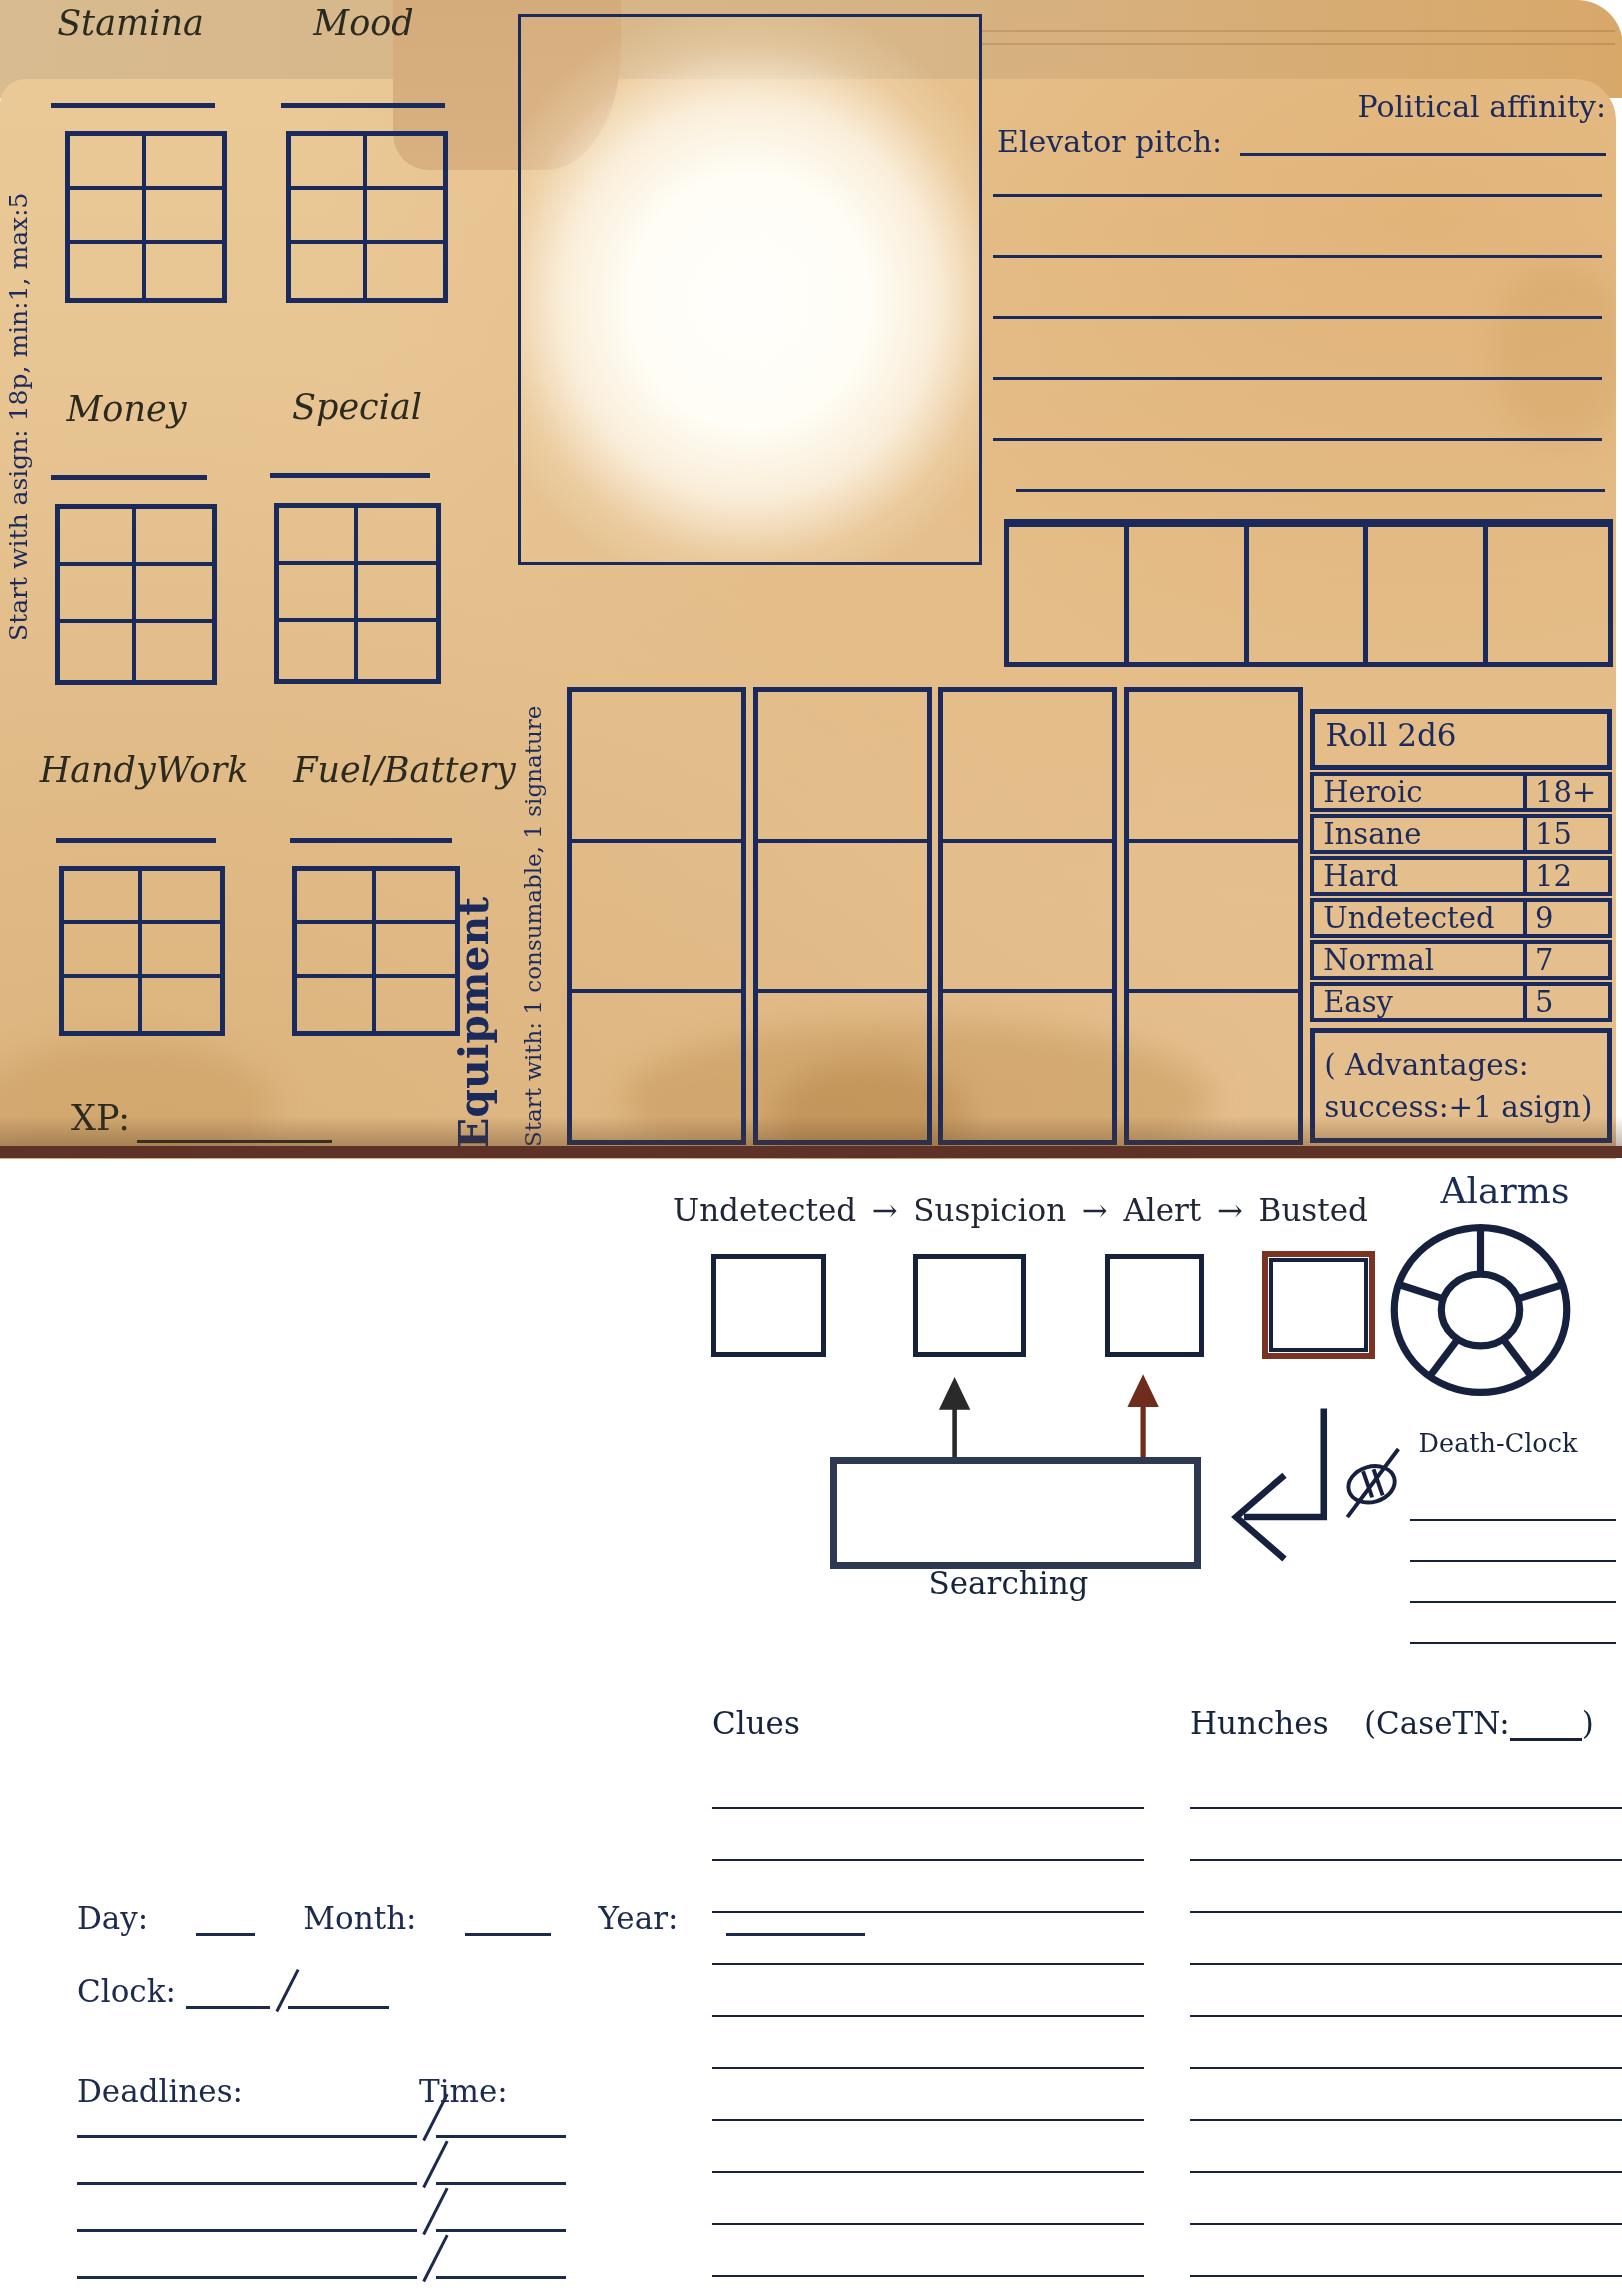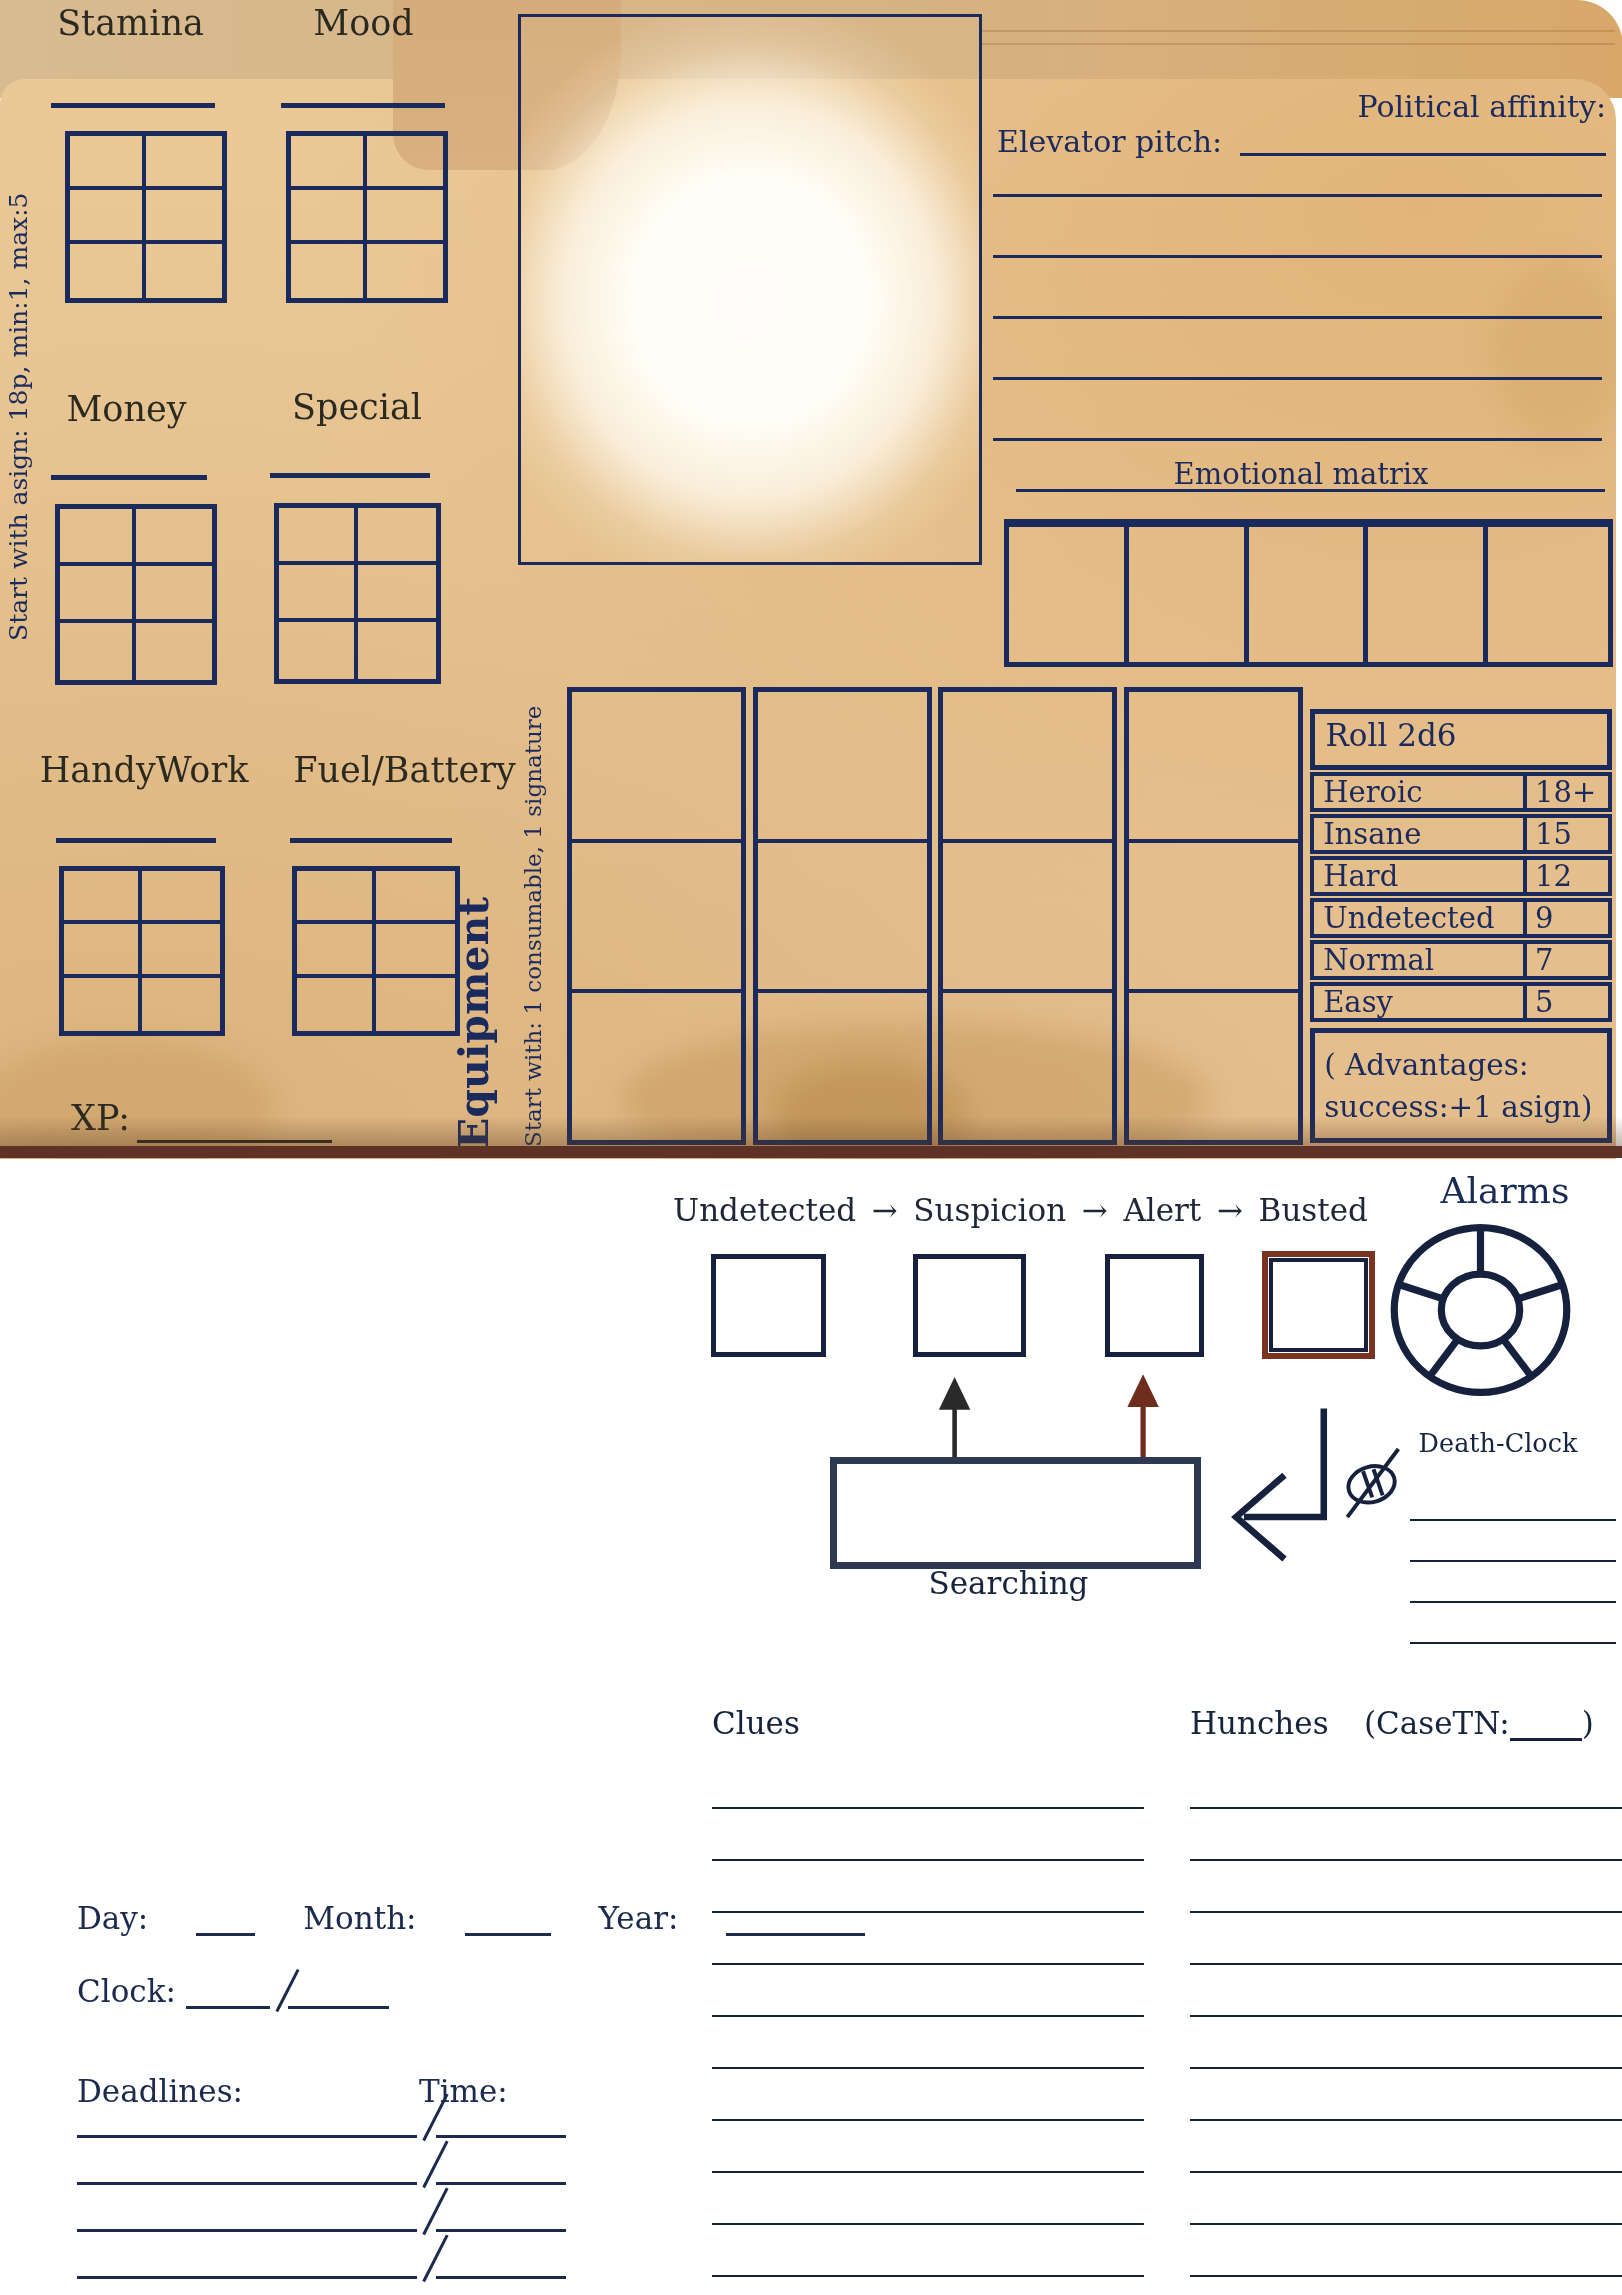--- a/index.html
+++ b/index.html
@@ -26,21 +26,21 @@
   .tab-notch{left:393px;top:0;width:228px;height:170px;
     background:linear-gradient(#d4ab7a,#d9b080);
     border-bottom-left-radius:36px 36px;border-bottom-right-radius:75px 121px;}
   .stain{position:absolute;border-radius:50%;filter:blur(14.4px);}
   .ridge{position:absolute;height:2px;background:rgba(150,100,55,.30);}
   .shadow-strip{left:0;top:1116px;width:1623px;height:31px;
     background:linear-gradient(rgba(90,60,35,0),rgba(90,60,35,.38));}
   .brown-strip{left:0;top:1146px;width:1623px;height:11.8px;background:#5e3226;}
 
   
-  .stat-label{font-size:35px;color:var(--blk);text-align:center;}
+  .stat-label{font-size:35px;color:var(--blk);text-align:center;font-style:italic;}
   .stat-line{height:4.6px;background:var(--navy);}
   .stat-grid{border:5.9px solid var(--navy);display:grid;
     grid-template-columns:1fr 1fr;grid-template-rows:1fr 1fr 1fr;}
   .stat-grid .c{border-right:4.6px solid var(--navy);border-bottom:4.6px solid var(--navy);}
   .stat-grid .c:nth-child(2n){border-right:none;}
   .stat-grid .c:nth-child(n+5){border-bottom:none;}
 
   .vtext{writing-mode:vertical-rl;transform:rotate(180deg);color:var(--navy);}
 
   
@@ -187,21 +187,20 @@
   </div>
   <div class="abs" style="left:997px;top:124px;font-size:30px;color:var(--navy);">Elevator pitch:</div>
   <div class="abs" style="left:993px;top:194px;width:609px;">
     <div class="pline"></div>
     <div class="pline"></div>
     <div class="pline"></div>
     <div class="pline"></div>
     <div class="pline"></div>
   </div>
 
-  <div class="abs emo-title" style="left:995px;top:457px;width:612px;">Emotional matrix</div>
   <div class="abs" style="left:1016px;top:489px;width:589px;height:2.6px;background:var(--navy);"></div>
   <div class="abs emo-grid" style="left:1004px;top:519px;width:599px;height:135px;">
     <div class="c"></div>
     <div class="c"></div>
     <div class="c"></div>
     <div class="c"></div>
     <div class="c"></div>
   </div>
 
   <div class="abs vtext" style="left:450px;top:898px;height:251px;width:56px;font-size:41px;font-weight:600;">Equipment</div>

